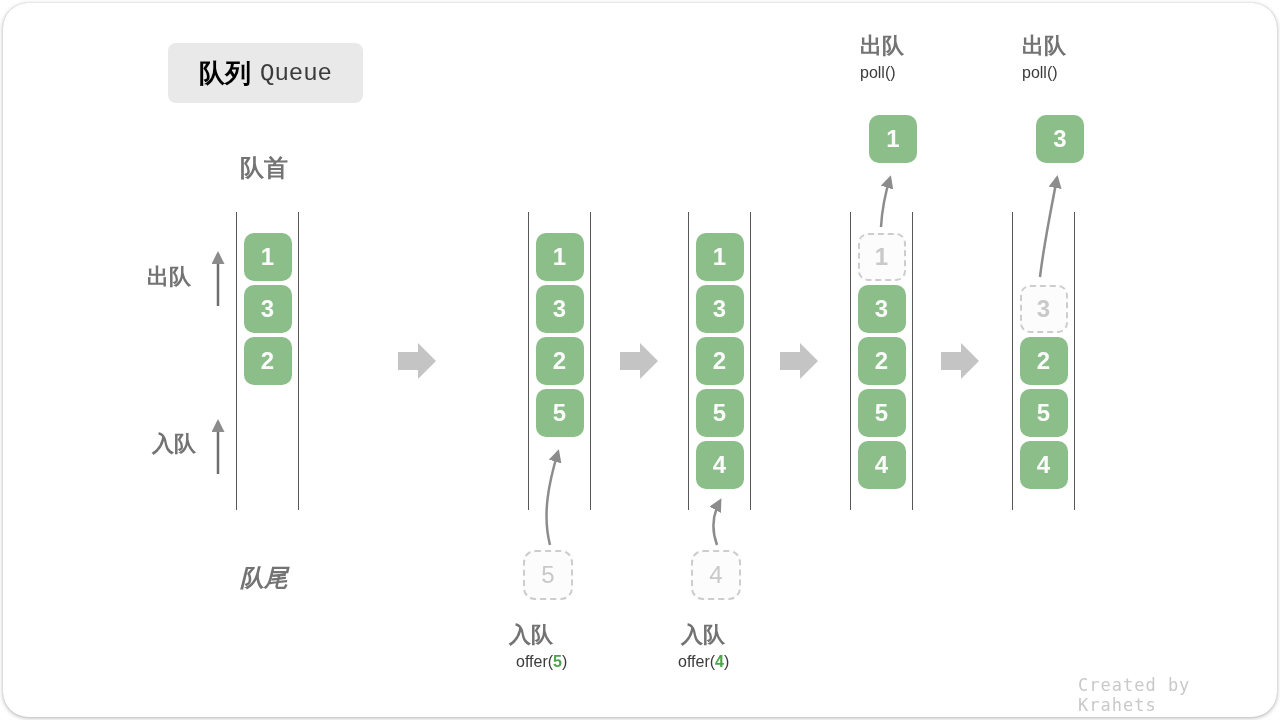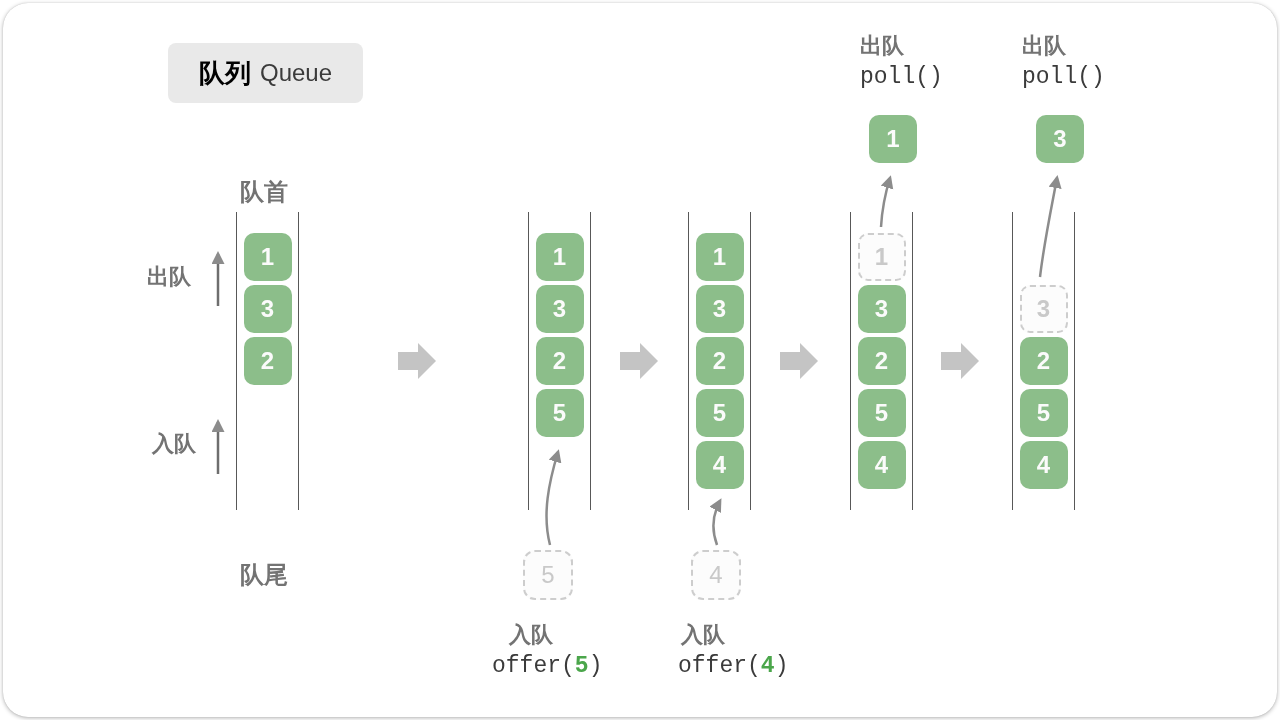--- a/index.html
+++ b/index.html
@@ -14,29 +14,29 @@
 
   svg.overlay { position:absolute; left:0; top:0; width:1280px; height:720px; z-index:1; pointer-events:none; }
 
   
   .title-chip {
     position:absolute; left:168px; top:43px; width:195px; height:60px;
     background:#e9e9e9; border-radius:8px; z-index:2;
     display:flex; align-items:center; justify-content:center; gap:9px;
   }
   .title-zh { font-size:26px; font-weight:bold; color:#000000; }
-  .title-en { font-family:Liberation Sans, sans-serif; font-size:24px; color:#3b3b3b; }
+  .title-en { font-family:Liberation Mono, monospace; font-size:24px; color:#3b3b3b; }
 
   .zh-label { position:absolute; z-index:2; font-weight:bold; color:#737373; }
-  .zh-24 { font-size:24px;margin-top:24px; }
+  .zh-24 { font-size:24px; }
   .zh-22 { font-size:22px; }
 
   .code-label {
     position:absolute; z-index:2; color:#3b3b3b;
-    font-family:Liberation Mono, monospace; font-size:23px;
+    font-family:Liberation Sans, sans-serif; font-size:16px;
   }
   .code-label .arg { color:#4ba64b; font-weight:bold; }
 
   
   .queue {
     position:absolute; top:212px; width:63px; height:298px; z-index:2;
     border-left:1.5px solid #585858; border-right:1.5px solid #585858;
   }
   .qbox {
     position:absolute; left:6.5px; width:48px; height:48px; border-radius:10px;
@@ -91,39 +91,39 @@
     <path d="M0,9 L20,9 L20,0 L38,18 L20,36 L20,27 L0,27 Z" transform="translate(780,343)" fill="#c4c4c4"></path>
     <path d="M0,9 L20,9 L20,0 L38,18 L20,36 L20,27 L0,27 Z" transform="translate(941,343)" fill="#c4c4c4"></path>
   </svg>
 
   <div class="title-chip">
     <span class="title-zh">队列</span>
     <span class="title-en">Queue</span>
   </div>
 
   <div class="zh-label zh-24" style="left:240px; top:152px;">队首</div>
-  <div class="zh-label zh-24" style="left:240px; top:535px;">队尾</div>
+  <div class="zh-label zh-24" style="left:240px; top:562px;font-style:italic;">队尾</div>
   <div class="zh-label zh-22" style="left:147px; top:262px;">出队</div>
   <div class="zh-label zh-22" style="left:152px; top:429px;">入队</div>
 
   <div class="queue" style="left:236px;">
     <div class="qbox" style="top:21px;">1</div>
     <div class="qbox" style="top:73px;">3</div>
     <div class="qbox" style="top:125px;">2</div>
   </div>
 
   <div class="queue" style="left:528px;">
     <div class="qbox" style="top:21px;">1</div>
     <div class="qbox" style="top:73px;">3</div>
     <div class="qbox" style="top:125px;">2</div>
     <div class="qbox" style="top:177px;">5</div>
   </div>
   <div class="free-ghost" style="left:523px; top:550px;">5</div>
   <div class="zh-label zh-22" style="left:509px; top:620px;">入队</div>
-  <div class="code-label" style="left:492px; top:653px;"><span>offer(</span><span class="arg">5</span><span>)</span></div>
+  <div class="code-label" style="left:516px; top:653px;"><span>offer(</span><span class="arg">5</span><span>)</span></div>
 
   <div class="queue" style="left:688px;">
     <div class="qbox" style="top:21px;">1</div>
     <div class="qbox" style="top:73px;">3</div>
     <div class="qbox" style="top:125px;">2</div>
     <div class="qbox" style="top:177px;">5</div>
     <div class="qbox" style="top:229px;">4</div>
   </div>
   <div class="free-ghost" style="left:691px; top:550px;">4</div>
   <div class="zh-label zh-22" style="left:681px; top:620px;">入队</div>
@@ -143,13 +143,14 @@
   <div class="queue" style="left:1012px;">
     <div class="qbox ghost" style="top:73px;">3</div>
     <div class="qbox" style="top:125px;">2</div>
     <div class="qbox" style="top:177px;">5</div>
     <div class="qbox" style="top:229px;">4</div>
   </div>
   <div class="zh-label zh-22" style="left:1022px; top:31px;">出队</div>
   <div class="code-label" style="left:1022px; top:64px;">poll()</div>
   <div class="free-box" style="left:1036px; top:115px;">3</div>
 
+  <div class="watermark">Created by Krahets</div>
 </div>
 
 </body></html>

